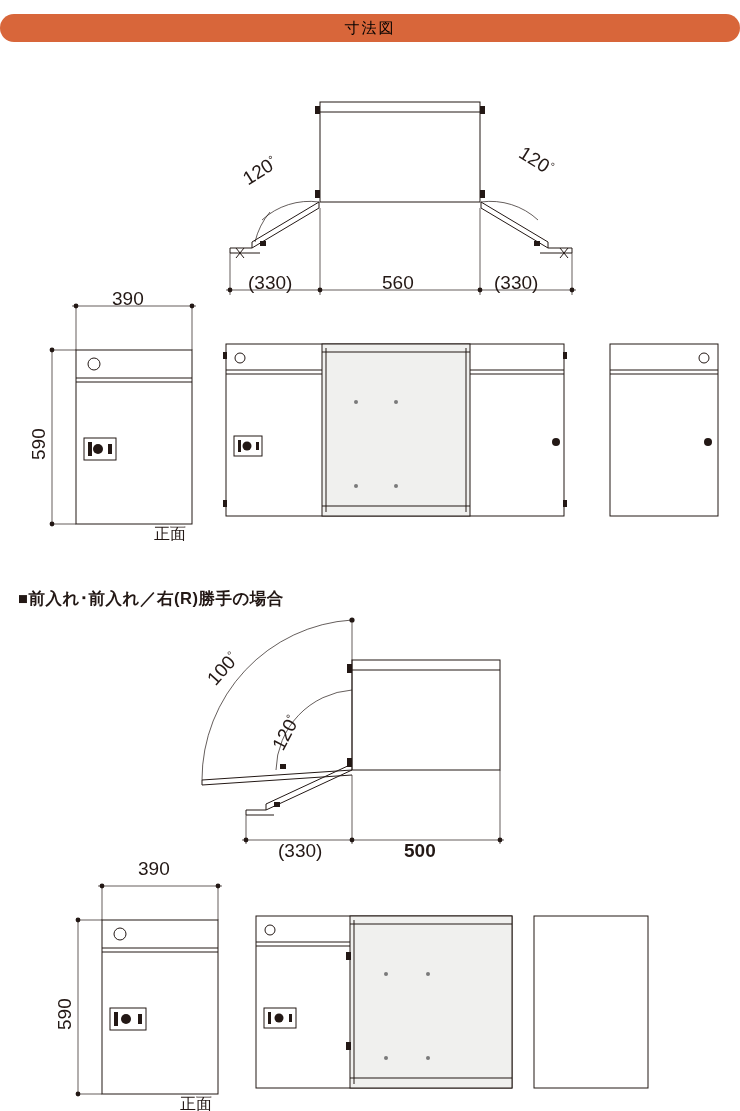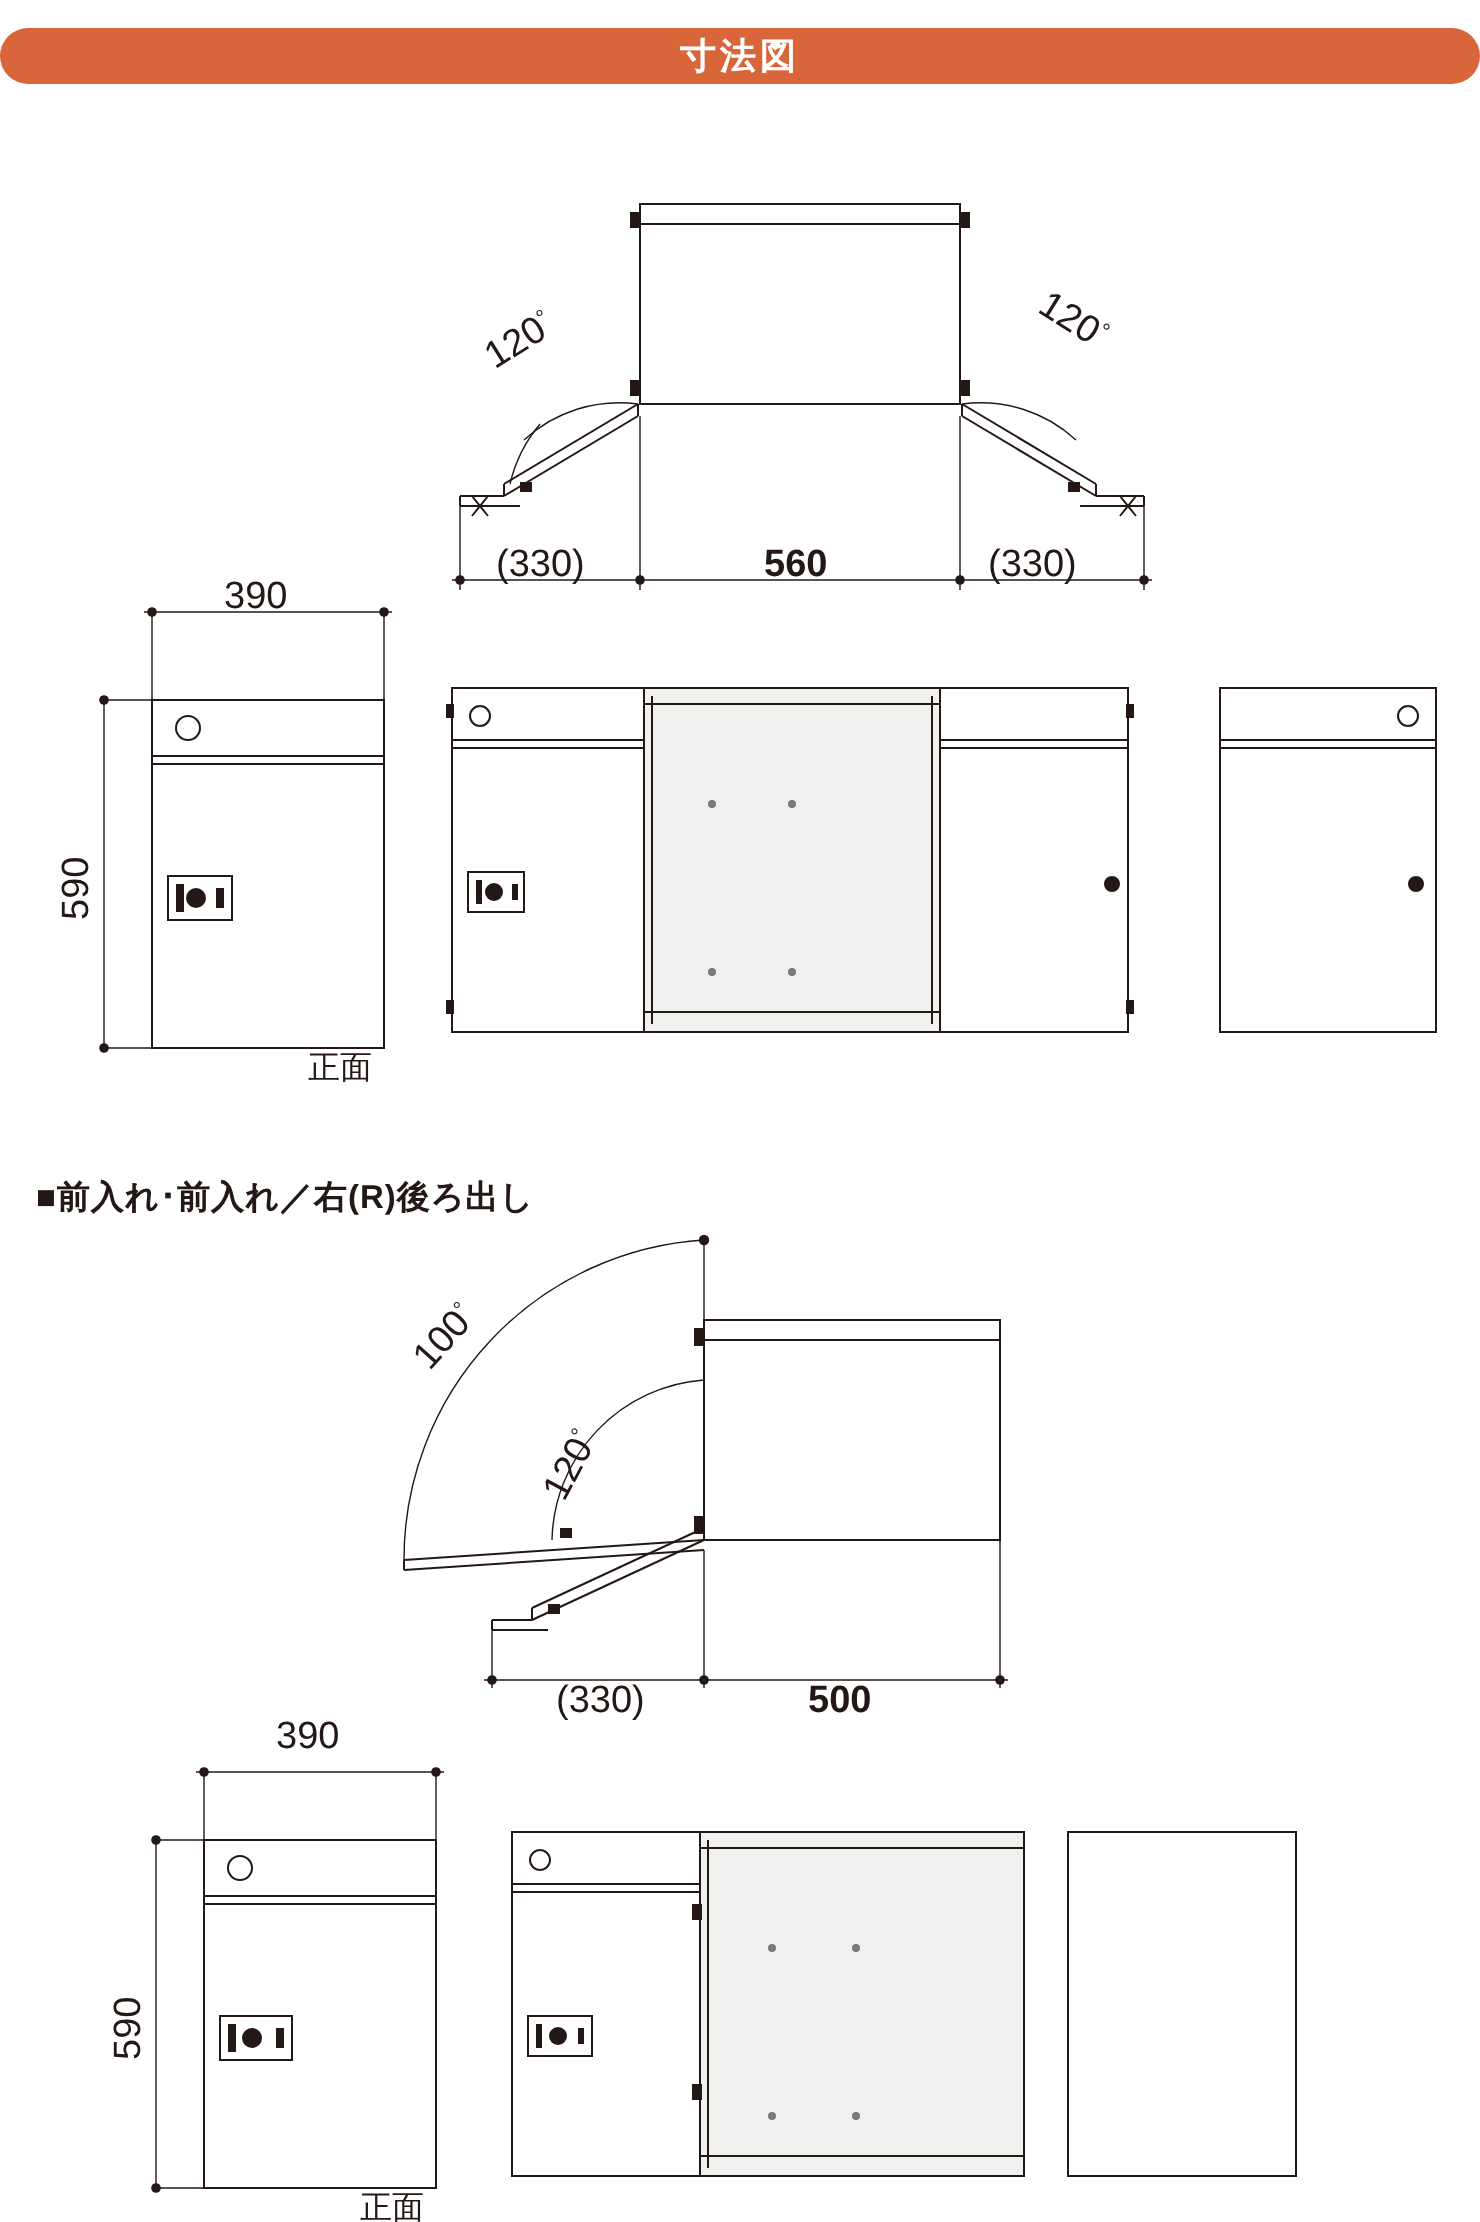--- a/index.html
+++ b/index.html
@@ -20,23 +20,23 @@
     position: absolute;
     left: 0; top: 14px;
     width: 740px; height: 28px;
     background: #d8663a;
     border-radius: 14px;
     display: flex;
     align-items: center;
     justify-content: center;
   }
   .banner-title {
-    color: #ffffff;
-    font-size: 18px;
-    font-weight: bold;
+    color: #000000;
+    font-size: 15px;
+    font-weight: normal;
     letter-spacing: 2px;
   }
 
   
   .sec-head {
     position: absolute;
     font-size: 16.5px;
     font-weight: bold;
     color: #231815;
     letter-spacing: 0.5px;
@@ -135,21 +135,21 @@
   </svg>
 
   <div class="lbl lbl-big" style="left:242px; top:160px; transform:rotate(-32deg);">
     <span>120</span><span class="deg-sup">°</span>
   </div>
   <div class="lbl lbl-big" style="left:518px; top:150px; transform:rotate(32deg);">
     <span>120</span><span class="deg-sup">°</span>
   </div>
 
   <div class="lbl lbl-big" style="left:248px; top:272px;">(330)</div>
-  <div class="lbl lbl-big" style="left:382px; top:272px;font-weight:bold;">560</div>
+  <div class="lbl lbl-big" style="left:382px; top:272px;">560</div>
   <div class="lbl lbl-big" style="left:494px; top:272px;">(330)</div>
 
   <svg class="abs" style="left:36px; top:292px;" width="200" height="250">
 
     <line class="ln-t" x1="36" y1="14" x2="160" y2="14"></line>
     <circle class="dot" cx="40" cy="14" r="2.4"></circle>
     <circle class="dot" cx="156" cy="14" r="2.4"></circle>
     <line class="ln-t" x1="40" y1="14" x2="40" y2="58"></line>
     <line class="ln-t" x1="156" y1="14" x2="156" y2="58"></line>
 
@@ -206,21 +206,21 @@
 
   <svg class="abs" style="left:606px; top:340px;" width="120" height="190">
     <rect class="fillw" x="4" y="4" width="108" height="172"></rect>
     <line class="ln" x1="4" y1="30" x2="112" y2="30"></line>
     <line class="ln" x1="4" y1="34" x2="112" y2="34"></line>
     <circle class="ln" cx="98" cy="18" r="5"></circle>
     <circle class="dot" cx="102" cy="102" r="4"></circle>
   </svg>
 
   <div class="sec-head" style="left:18px; top:588px;">
-    <span>■前入れ･前入れ／右(R)後ろ出し</span>
+    <span>■前入れ･前入れ／右(R)勝手の場合</span>
   </div>
 
   <svg class="abs" style="left:180px; top:612px;" width="360" height="250">
 
     <rect class="fillw" x="172" y="48" width="148" height="110"></rect>
     <line class="ln" x1="172" y1="58" x2="320" y2="58"></line>
     <rect class="dot" x="167" y="52" width="5" height="9"></rect>
     <rect class="dot" x="167" y="146" width="5" height="9"></rect>
 
     <path class="ln-t" d="M 172,8 A 160,160 0 0 0 22,168"></path>

